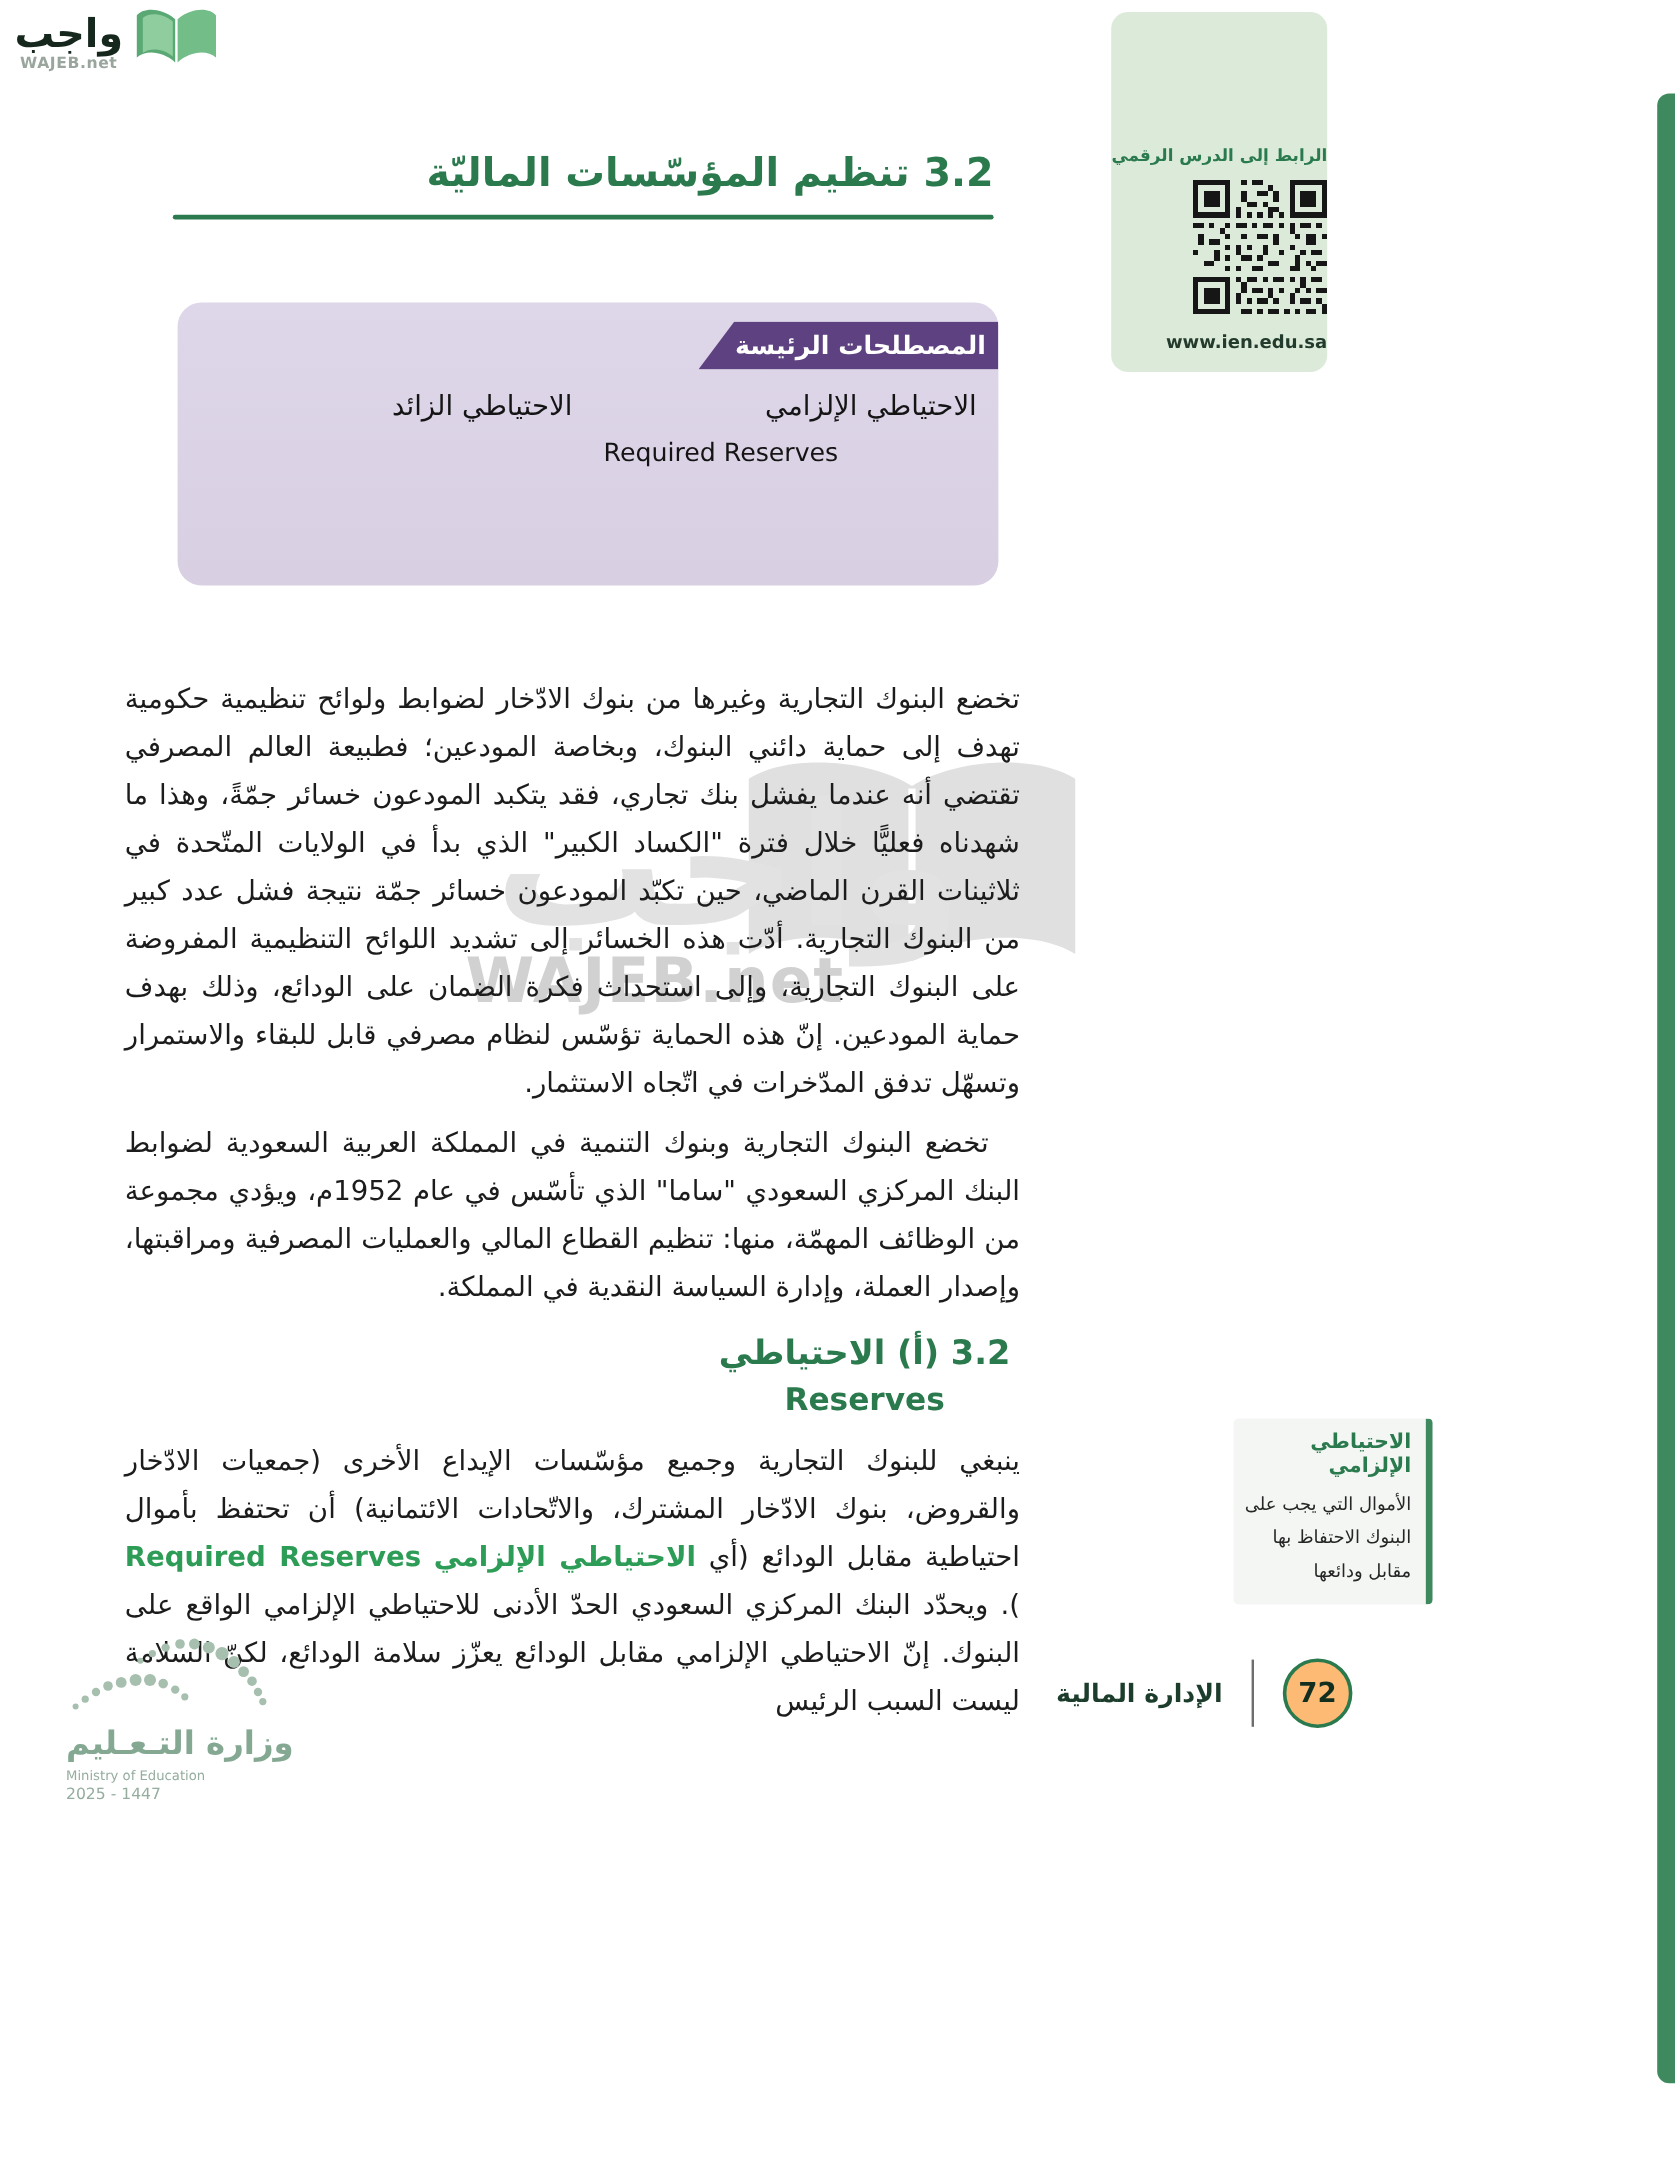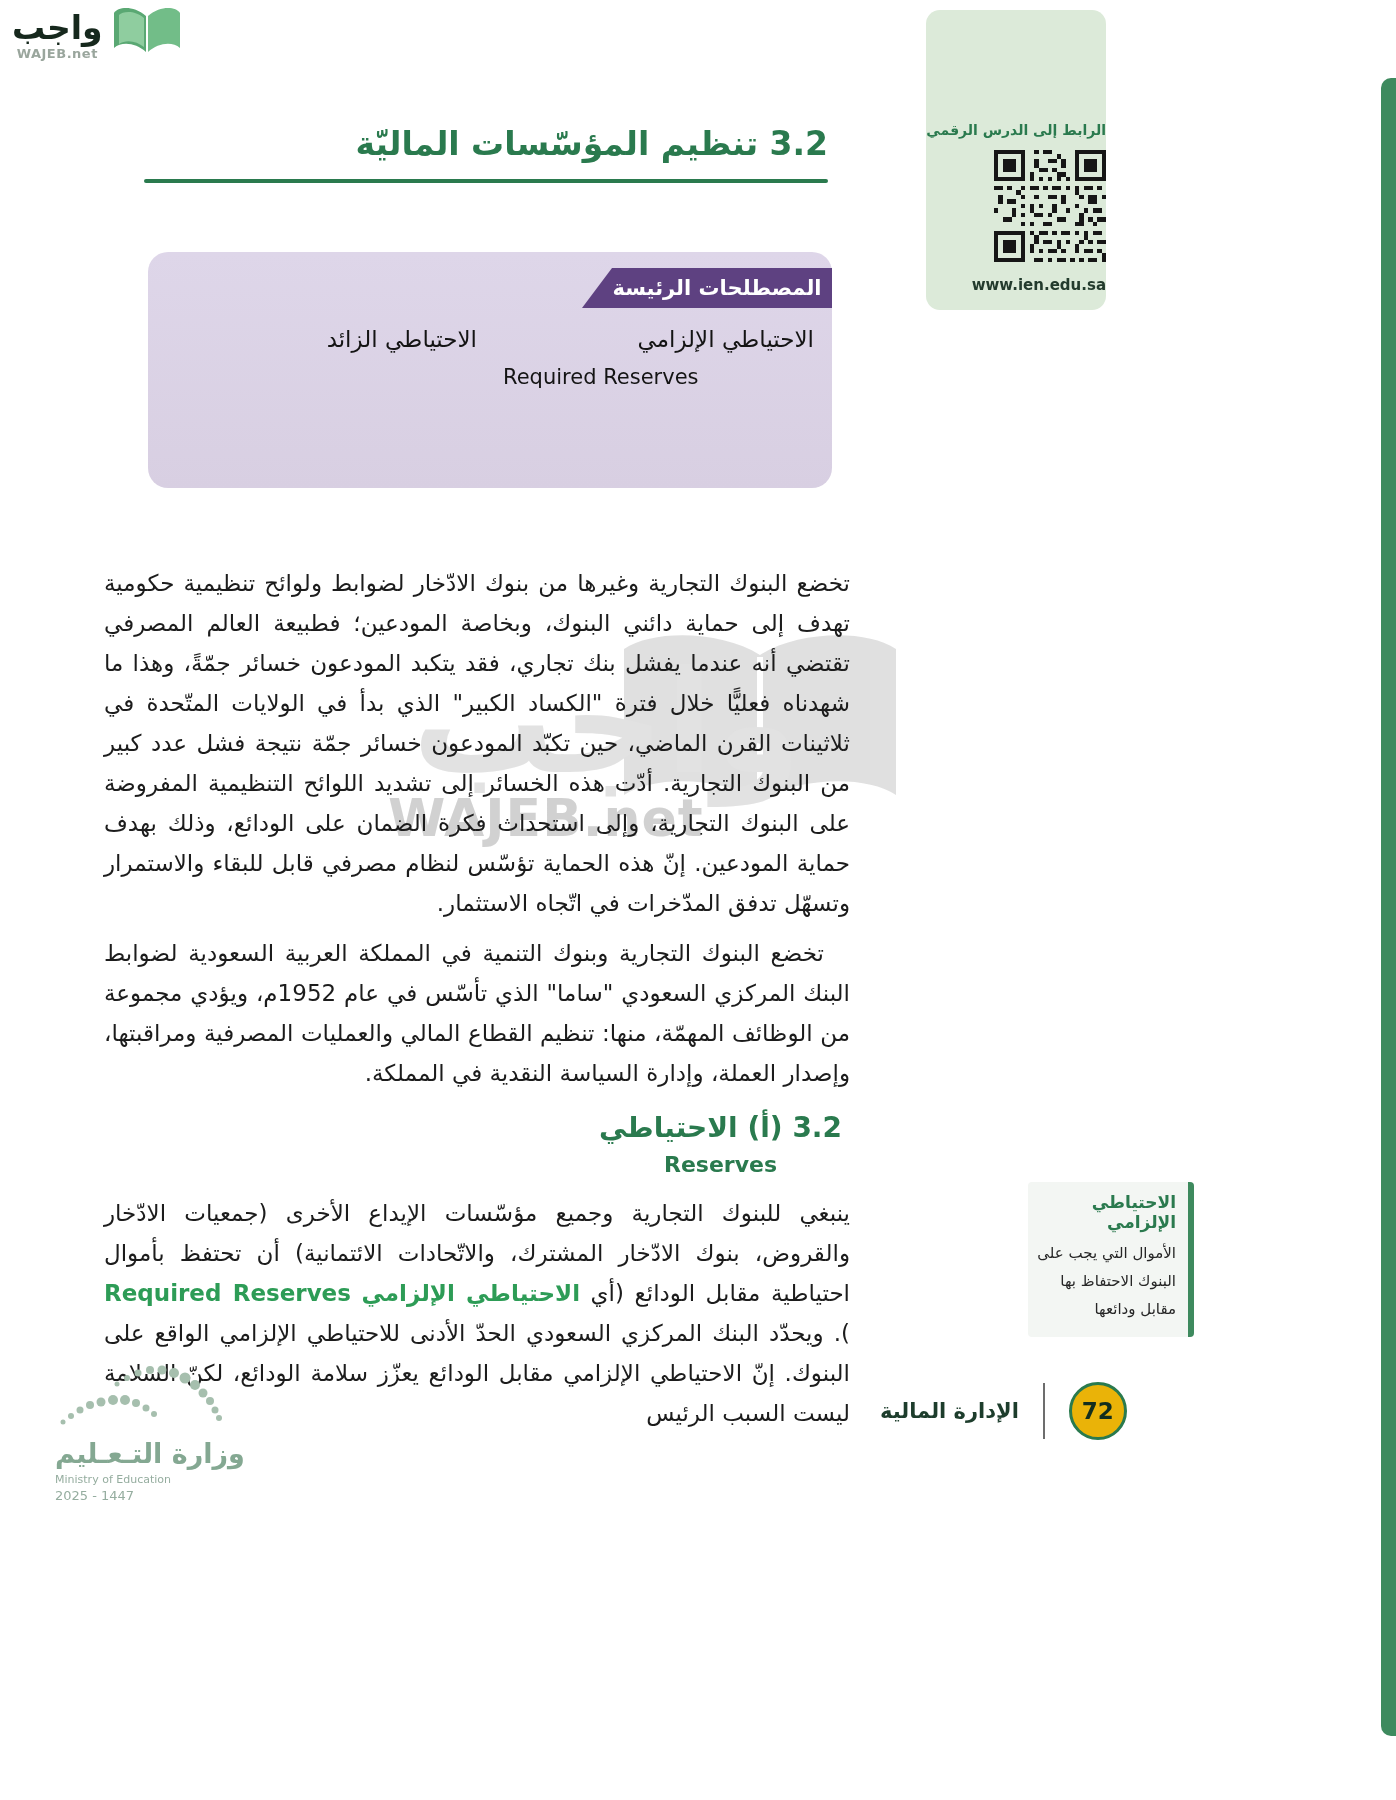--- a/index.html
+++ b/index.html
@@ -51,21 +51,21 @@
   .wm-ar { position:absolute; left:412px; top:640px; font-size:142px; font-weight:bold; color:#c6c6c6; }
   .wm-site { position:absolute; left:388px; top:788px; font-size:52px; font-weight:bold; color:#a5a5a5; letter-spacing:1px; }
 
   
   .content { position:absolute; left:104px; top:520px; width:746px; direction:rtl;
     text-align:justify; z-index:2;margin-top:43px; }
   .para { font-size:23px; line-height:40px; margin-bottom:10px; color:#1c1c1c; }
   .para.indent { text-indent:26px; }
   .subsection { width:fit-content; margin-left:auto; margin-right:8px; margin-top:18px; margin-bottom:16px; text-align:center; }
   .subsection-ar { font-size:28px; font-weight:bold; color:#2a7a4e; direction:rtl; }
-  .subsection-en { font-size:22px; font-weight:bold; color:#2a7a4e; margin-top:8px; direction:ltr; }
+  .subsection-en { font-size:26px; font-weight:bold; color:#2a7a4e; margin-top:8px; direction:ltr; }
   .hl { color:#2d9c56; font-weight:bold; }
 
   
   .note { position:absolute; left:1028px; top:1182px; width:166px; z-index:2;
     background:#f3f6f3; border-right:6px solid #3e8a5e; border-radius:4px;
     padding:10px 12px 14px 8px; direction:rtl; text-align:right; }
   .note-title { color:#2a7a4e; font-weight:bold; font-size:17px; margin-bottom:8px; }
   .note-body { font-size:15px; color:#262626; line-height:1.85; }
 
   
@@ -73,21 +73,21 @@
   .ministry-dots { width:175px; height:72px; display:block; }
   .ministry-ar { font-size:27px; font-weight:bold; color:#84a892; margin-top:4px; direction:rtl; text-align:left; }
   .ministry-en { font-size:11px; color:#95ad9f; margin-top:4px; }
   .ministry-year { font-size:13px; color:#95ad9f; margin-top:2px; }
 
   .footer-right { position:absolute; left:880px; top:1382px; display:flex; align-items:center; gap:24px; z-index:2; }
   .chapter { font-size:21px; font-weight:bold; color:#1d3d2c; direction:rtl; }
   .fdivider { width:2px; height:56px; background:#6d6d6d; }
   .page-circle { width:58px; height:58px; border:3px solid #2a7a4e; border-radius:50%;
     display:flex; align-items:center; justify-content:center;
-    font-size:23px; font-weight:bold; color:#122e1e; background:#eab308; }
+    font-size:23px; font-weight:bold; color:#122e1e; background:#fdba74; }
 </style>
 </head>
 <body>
 
 <div class="page">
 
   <div class="edge-bar"></div>
 
   <div class="watermark">
     <svg class="wm-book" viewBox="0 0 300 220">

